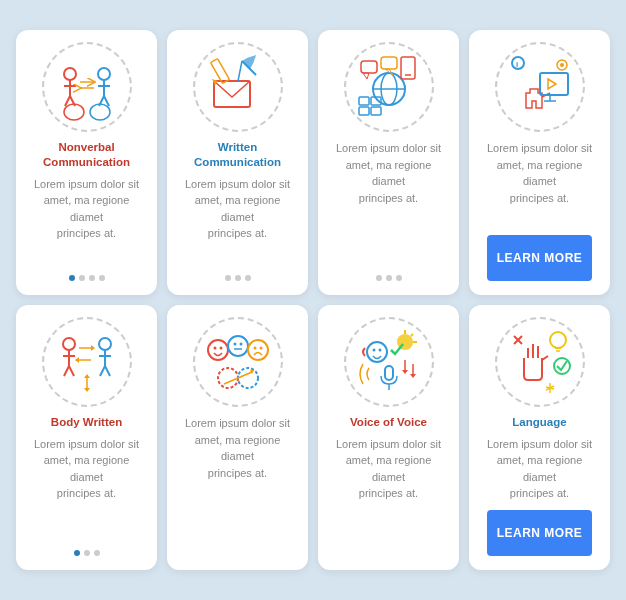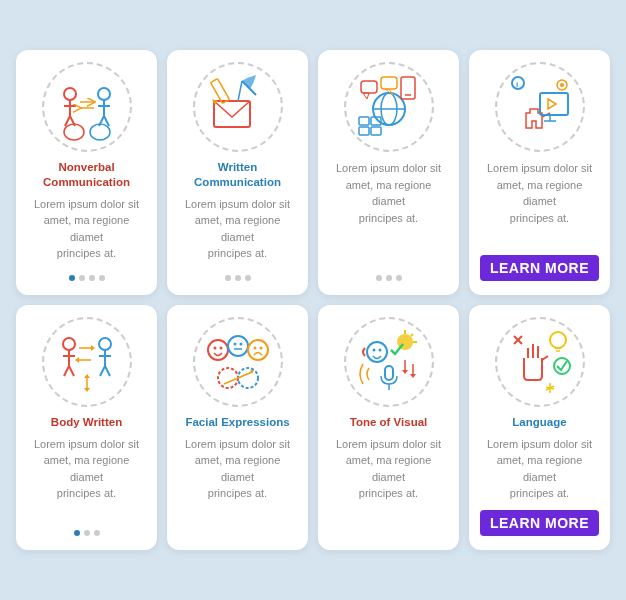--- a/index.html
+++ b/index.html
@@ -68,26 +68,26 @@
       width: 6px;
       height: 6px;
       border-radius: 50%;
       background: #ccc;
     }
     .dot.active {
       background: #2980b9;
     }
     .learn-more-btn {
       margin-top: 8px;
-      background: #6d28d9;
+      background: #3b82f6;
       color: #fff;
       border: none;
       border-radius: 4px;
-      padding: 5px 10px;
-      font-size: 14px;
+      padding: 16px 10px;
+      font-size: 12px;
       font-weight: 700;
       text-transform: uppercase;
       cursor: pointer;
       letter-spacing: 0.5px;
     }
 
     
     svg { overflow: visible; }
   </style>
 </head>
@@ -266,21 +266,20 @@
         <circle cx="57" cy="20" r="1.5" fill="#f39c12"></circle>
         <path d="M50,27 Q54,22 58,27" fill="none" stroke="#f39c12" stroke-width="1.5"></path>
 
         <circle cx="24" cy="50" r="10" fill="none" stroke="#e74c3c" stroke-width="2" stroke-dasharray="3,2"></circle>
         <circle cx="44" cy="50" r="10" fill="none" stroke="#3498db" stroke-width="2" stroke-dasharray="3,2"></circle>
 
         <line x1="20" y1="56" x2="48" y2="44" stroke="#f39c12" stroke-width="1.5"></line>
         <polygon points="46,42 50,42 48,46" fill="#f39c12"></polygon>
       </svg>
     </div>
-    <div class="card-title blue">Facial Expressions</div>
     <div class="card-body">Lorem ipsum dolor sit<br>amet, ma regione diamet<br>principes at.</div>
   </div>
 
   <div class="card">
     <div class="icon-circle">
       <svg width="68" height="68" viewBox="0 0 68 68">
 
         <circle cx="50" cy="14" r="8" fill="#f1c40f" opacity="0.8"></circle>
         <line x1="50" y1="2" x2="50" y2="6" stroke="#f1c40f" stroke-width="2"></line>
         <line x1="58" y1="6" x2="56" y2="8" stroke="#f1c40f" stroke-width="2"></line>
@@ -301,21 +300,21 @@
 
         <path d="M14,40 Q10,46 14,52" fill="none" stroke="#f39c12" stroke-width="1.5"></path>
         <path d="M8,36 Q2,46 8,56" fill="none" stroke="#f39c12" stroke-width="1.5"></path>
 
         <line x1="50" y1="32" x2="50" y2="42" stroke="#e74c3c" stroke-width="1.5"></line>
         <polygon points="47,42 50,46 53,42" fill="#e74c3c"></polygon>
         <line x1="58" y1="36" x2="58" y2="46" stroke="#e74c3c" stroke-width="1.5"></line>
         <polygon points="55,46 58,50 61,46" fill="#e74c3c"></polygon>
       </svg>
     </div>
-    <div class="card-title red">Tone of Visual</div>
+    <div class="card-title red">Voice of Voice</div>
     <div class="card-body">Lorem ipsum dolor sit<br>amet, ma regione diamet<br>principes at.</div>
   </div>
 
   <div class="card">
     <div class="icon-circle">
       <svg width="68" height="68" viewBox="0 0 68 68">
 
         <circle cx="52" cy="12" r="8" fill="none" stroke="#f1c40f" stroke-width="2"></circle>
         <line x1="49" y1="20" x2="55" y2="20" stroke="#f1c40f" stroke-width="2"></line>
         <line x1="50" y1="23" x2="54" y2="23" stroke="#f1c40f" stroke-width="1.5"></line>

